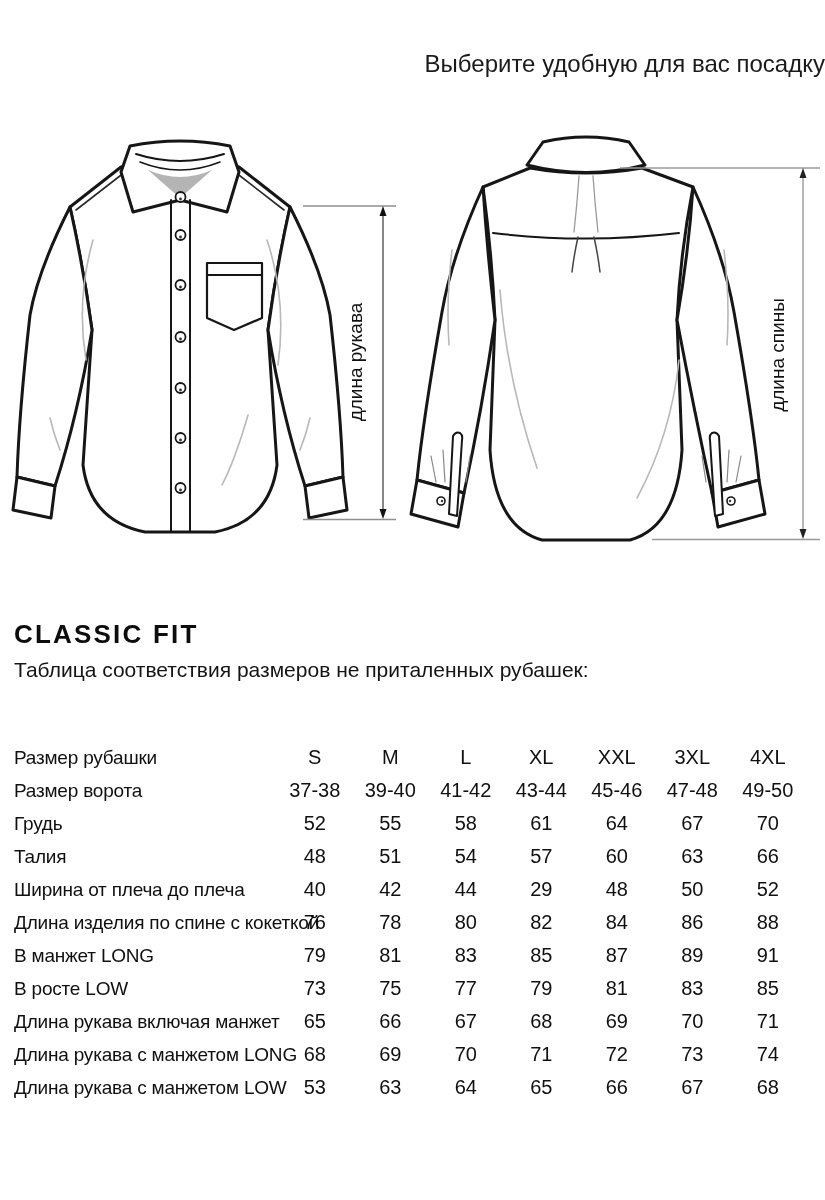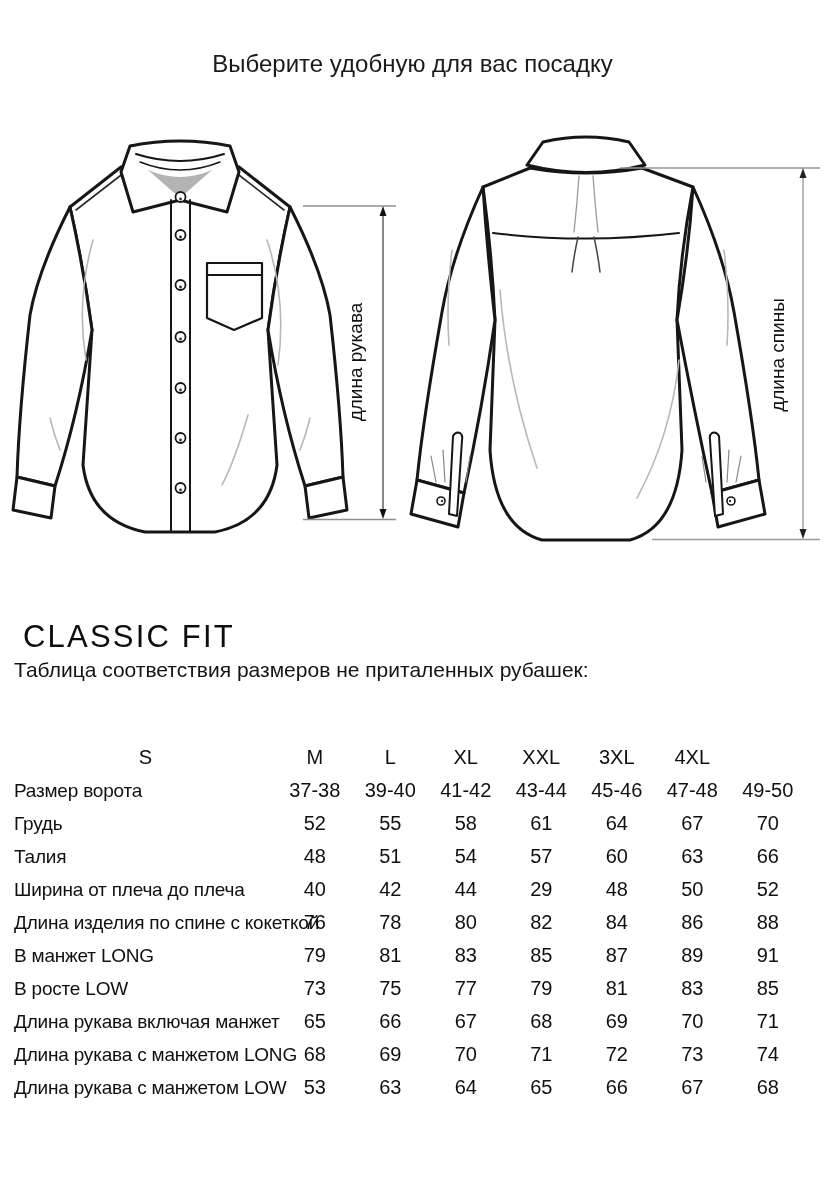--- a/index.html
+++ b/index.html
@@ -1,22 +1,22 @@
 <!DOCTYPE html>
 <html><head>
 <meta charset="utf-8">
 <style>
   html,body{margin:0;padding:0;background:#fff;}
   .page{position:relative;width:825px;height:1200px;background:#fff;overflow:hidden;
         font-family:"Liberation Sans",sans-serif;color:#111;}
-  .title{position:absolute;top:50px;left:0;width:825px;text-align:center;
+  .title{position:absolute;top:50px;left:0;width:825px;text-align:right;
          font-size:24px;font-weight:400;color:#1a1a1a;}
   .diagram{position:absolute;top:120px;left:0;}
-  .fit-heading{position:absolute;top:619px;left:14px;font-size:31px;font-weight:400;
-               letter-spacing:2.2px;color:#0d0d0d;margin-left:9px;}
+  .fit-heading{position:absolute;top:619px;left:14px;font-size:26px;font-weight:700;
+               letter-spacing:2.2px;color:#0d0d0d;}
   .fit-subtitle{position:absolute;top:658px;left:14px;font-size:21px;color:#141414;text-align:center;}
   .size-table{position:absolute;top:741px;left:14px;}
   .trow{display:grid;grid-template-columns:263px repeat(7,75.5px);height:33px;align-items:center;}
   .tlabel{font-size:19px;letter-spacing:-0.2px;white-space:nowrap;overflow:visible;color:#101010;}
   .tcell{font-size:20px;text-align:center;color:#101010;}
   svg text{font-family:"Liberation Sans",sans-serif;}
 </style>
 </head>
 <body>
 
@@ -166,20 +166,21 @@
       <polygon points="799.5,409 806.5,409 803,419" fill="#222"></polygon>
       <text transform="translate(784,235) rotate(-90)" text-anchor="middle" font-size="19" fill="#111">длина спины</text>
     </g>
   </svg>
 
   <div class="fit-heading">CLASSIC FIT</div>
   <div class="fit-subtitle">Таблица соответствия размеров не приталенных рубашек:</div>
 
   <div class="size-table">
       <div class="trow">
+        <div class="tlabel">Размер рубашки</div>
         <div class="tcell">S</div>
         <div class="tcell">M</div>
         <div class="tcell">L</div>
         <div class="tcell">XL</div>
         <div class="tcell">XXL</div>
         <div class="tcell">3XL</div>
         <div class="tcell">4XL</div>
       </div>
       <div class="trow">
         <div class="tlabel">Размер ворота</div>

